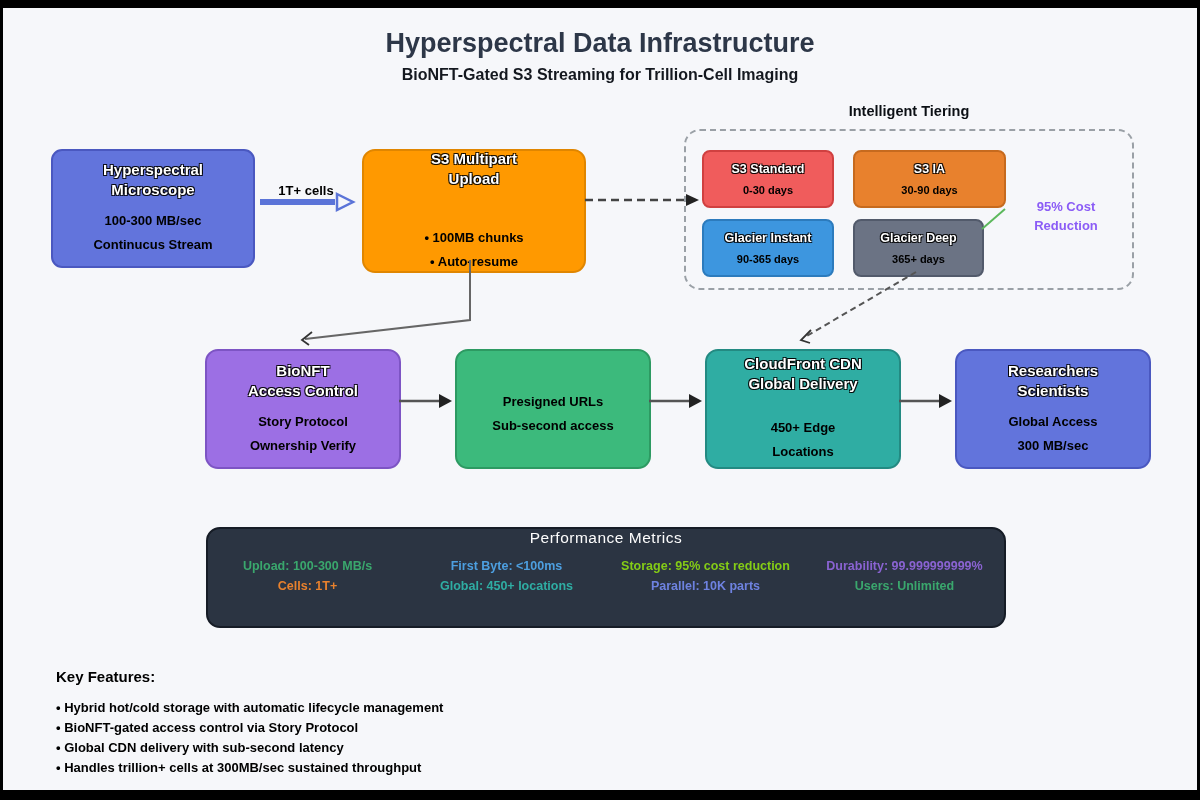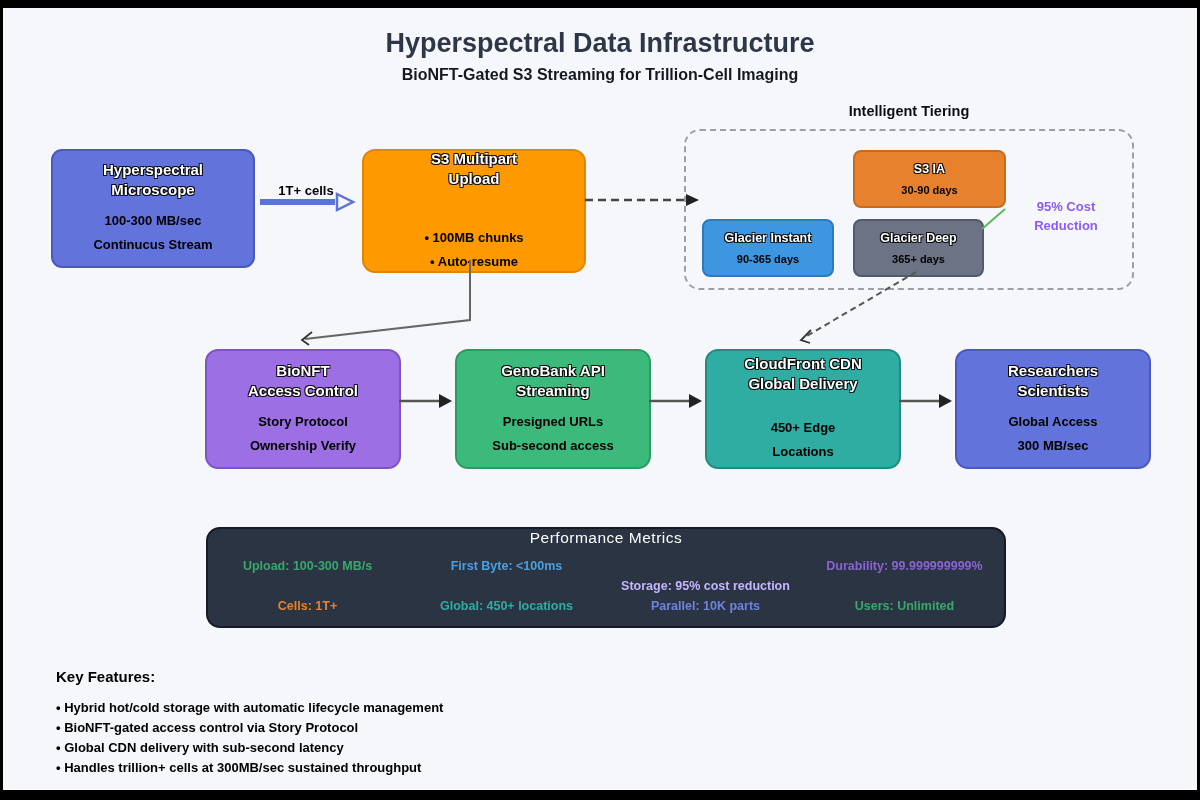--- a/index.html
+++ b/index.html
@@ -76,20 +76,24 @@
   <div class="abs node" style="left: 359px; top: 141px; width: 224px; height: 124px; border-radius: 13px; background-color: rgb(255, 153, 0); border-color: rgb(224, 134, 0); gap: 28px;">
     <div class="node-title">S3 Multipart
 Upload</div>
     <div class="node-sub">• 100MB chunks
 • Auto-resume</div>
   </div>
 
   <div class="abs tier-label">Intelligent Tiering</div>
   <div class="abs tier-group"></div>
 
+  <div class="abs tier" style="left: 699px; top: 142px; width: 132px; height: 58px; background-color: rgb(240, 92, 92); border-color: rgb(208, 64, 64);">
+    <div class="tier-title">S3 Standard</div>
+    <div class="tier-sub">0-30 days</div>
+  </div>
   <div class="abs tier" style="left: 850px; top: 142px; width: 153px; height: 58px; background-color: rgb(232, 129, 45); border-color: rgb(198, 106, 30);">
     <div class="tier-title">S3 IA</div>
     <div class="tier-sub">30-90 days</div>
   </div>
   <div class="abs tier" style="left: 699px; top: 211px; width: 132px; height: 58px; background-color: rgb(61, 150, 223); border-color: rgb(44, 123, 189);">
     <div class="tier-title">Glacier Instant</div>
     <div class="tier-sub">90-365 days</div>
   </div>
   <div class="abs tier" style="left: 850px; top: 211px; width: 131px; height: 58px; background-color: rgb(107, 115, 132); border-color: rgb(82, 90, 107);">
     <div class="tier-title">Glacier Deep</div>
@@ -99,22 +103,20 @@
   <div class="abs cost-note" style="color: #8b5cf6;">95% Cost
 Reduction</div>
 
   <div class="abs node" style="left: 202px; top: 341px; width: 196px; height: 120px; border-radius: 13px; background-color: rgb(156, 111, 228); border-color: rgb(125, 84, 196);">
     <div class="node-title">BioNFT
 Access Control</div>
     <div class="node-sub">Story Protocol
 Ownership Verify</div>
   </div>
   <div class="abs node" style="left: 452px; top: 341px; width: 196px; height: 120px; border-radius: 13px; background-color: rgb(60, 186, 124); border-color: rgb(45, 154, 98);">
-    <div class="node-title">GenoBank API
-Streaming</div>
     <div class="node-sub">Presigned URLs
 Sub-second access</div>
   </div>
   <div class="abs node" style="left: 702px; top: 341px; width: 196px; height: 120px; border-radius: 13px; background-color: rgb(47, 173, 163); border-color: rgb(35, 138, 130); gap: 13px;">
     <div class="node-title">CloudFront CDN
 Global Delivery</div>
     <div class="node-sub">450+ Edge
 Locations</div>
   </div>
   <div class="abs node" style="left: 952px; top: 341px; width: 196px; height: 120px; border-radius: 13px; background-color: rgb(98, 116, 220); border-color: rgb(74, 88, 192);">
@@ -122,21 +124,21 @@
 Scientists</div>
     <div class="node-sub">Global Access
 300 MB/sec</div>
   </div>
 
   <div class="abs metrics" style="background-color: rgb(43, 52, 66);">
     <div class="metrics-title">Performance Metrics</div>
     <div class="metrics-grid">
       <div class="metric" style="color: rgb(58, 167, 109);">Upload: 100-300 MB/s</div>
       <div class="metric" style="color: rgb(77, 159, 224);">First Byte: &lt;100ms</div>
-      <div class="metric" style="color: #c4b5fd; margin-top: 20px;">Storage: 95% cost reduction</div>
+      <div class="metric" style="color: #84cc16;">Storage: 95% cost reduction</div>
       <div class="metric" style="color: rgb(138, 99, 210);">Durability: 99.999999999%</div>
       <div class="metric" style="color: rgb(232, 129, 45);">Cells: 1T+</div>
       <div class="metric" style="color: rgb(47, 173, 163); text-align: center;">Global: 450+ locations</div>
       <div class="metric" style="color: rgb(110, 130, 224);">Parallel: 10K parts</div>
       <div class="metric" style="color: rgb(58, 167, 109);">Users: Unlimited</div>
     </div>
   </div>
 
   <div class="abs kf-head">Key Features:</div>
   <div class="abs kf-item" style="top:692px;">• Hybrid hot/cold storage with automatic lifecycle management</div>

